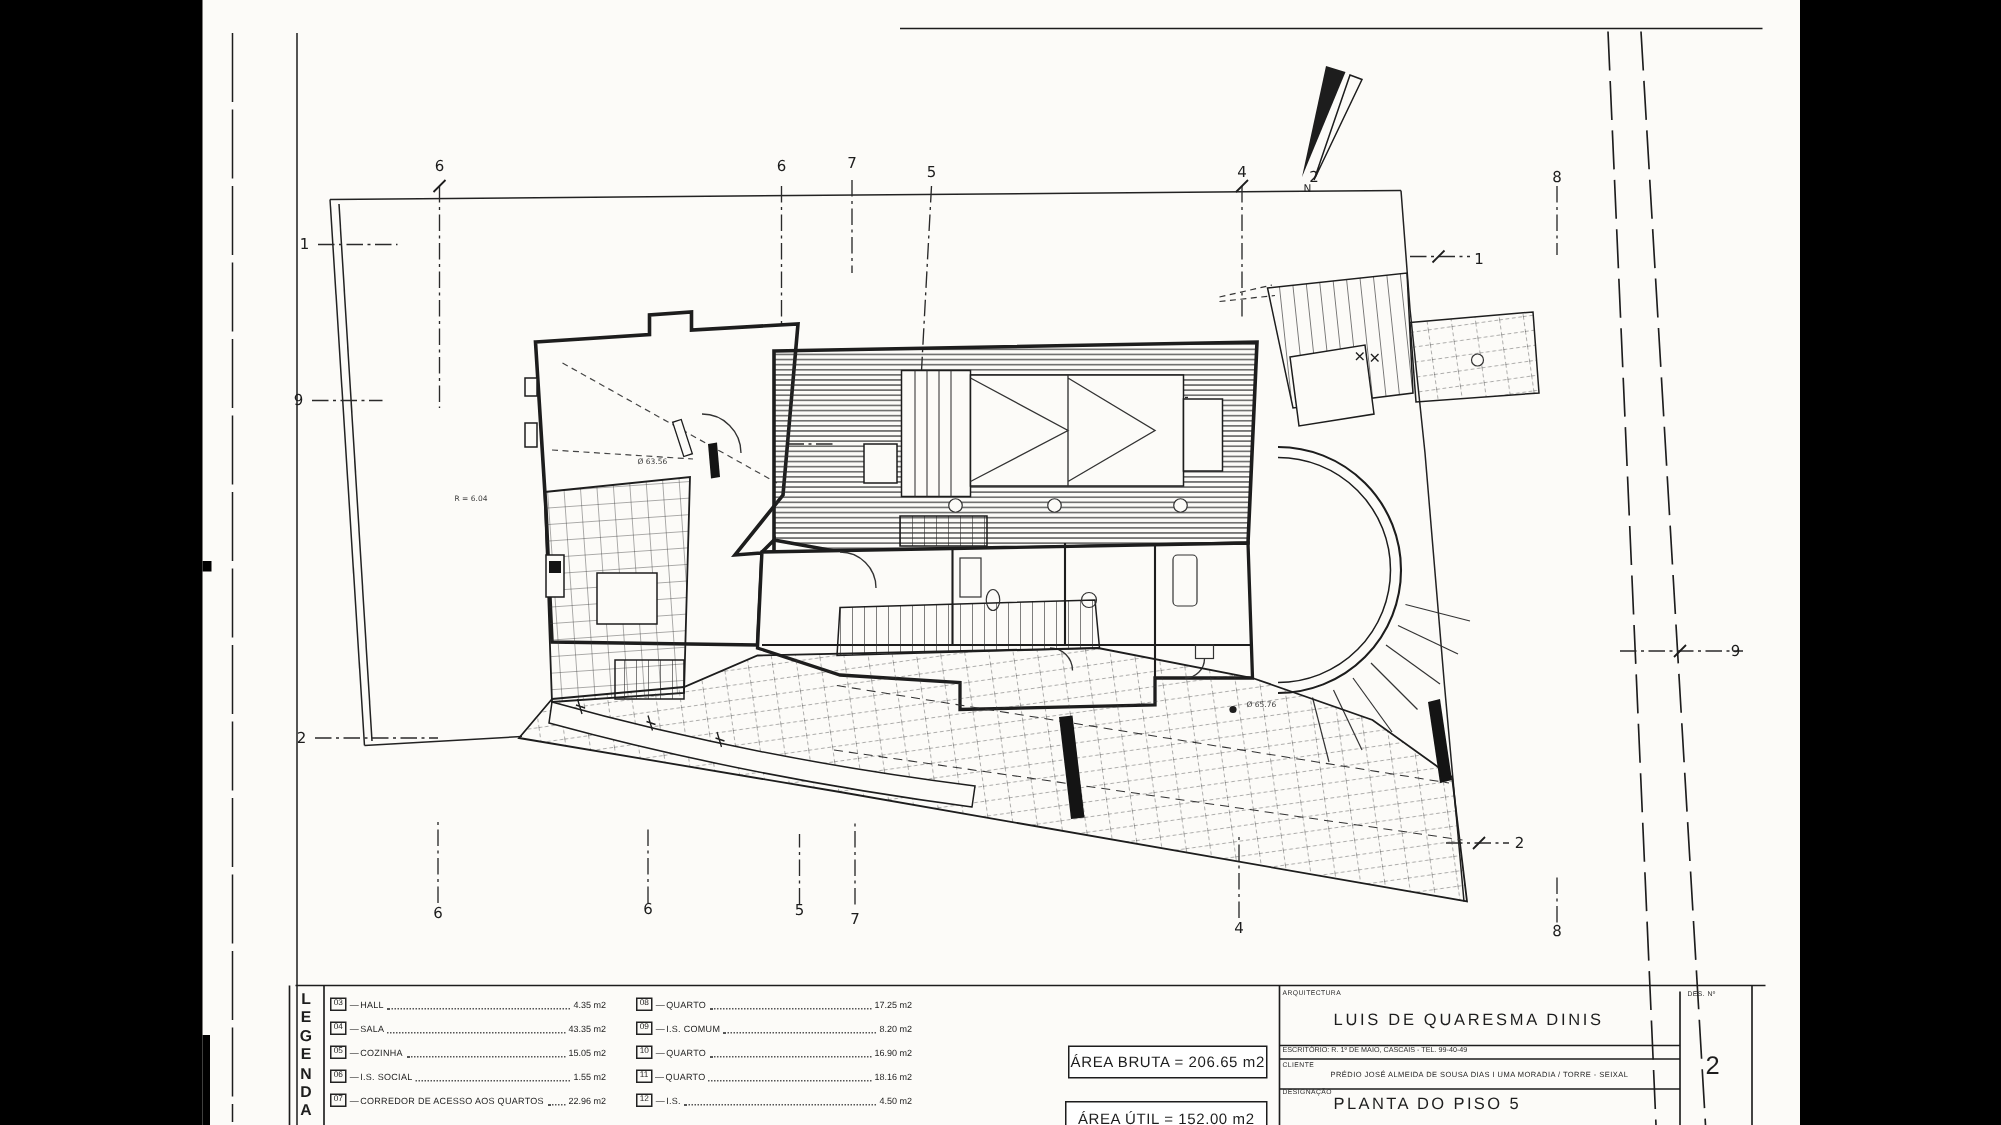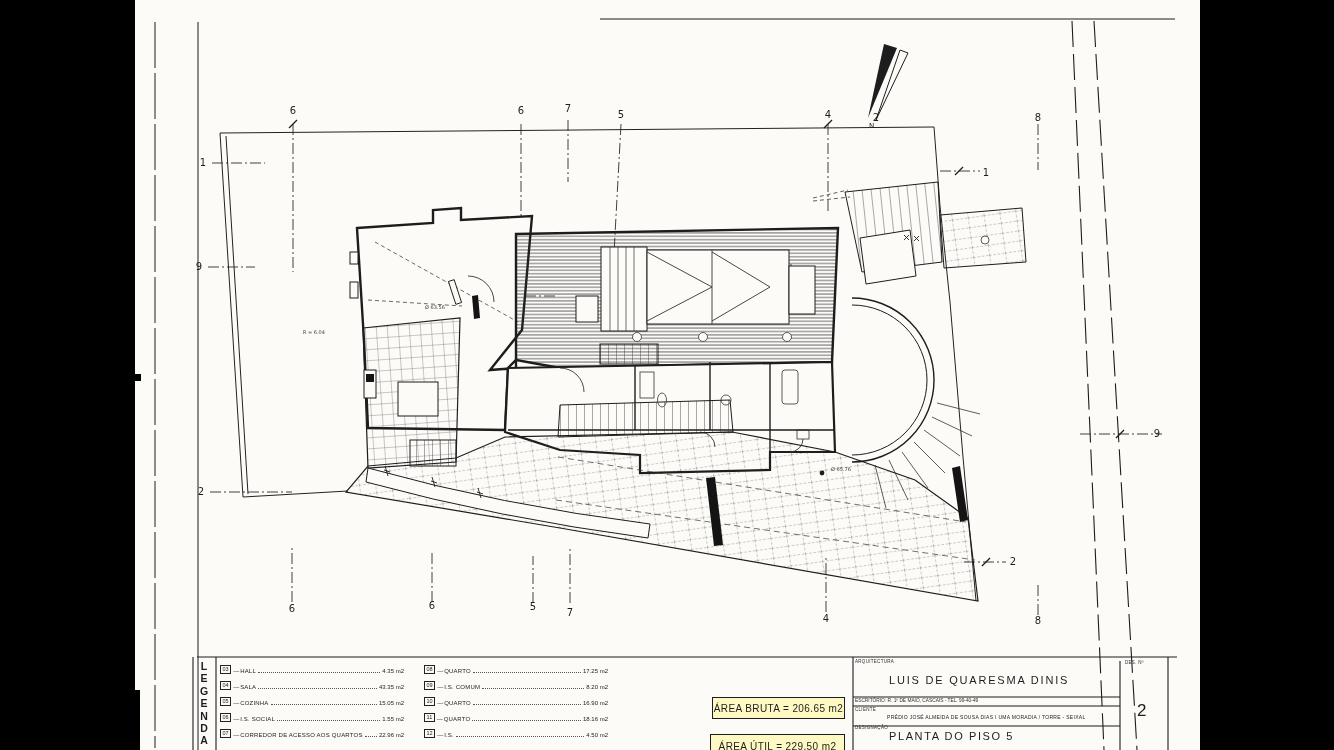--- a/index.html
+++ b/index.html
@@ -20,21 +20,21 @@
   #legend-col-left{left:220px;width:184px;}
   #legend-col-right{left:424px;width:184px;}
   .lg-row{display:flex;align-items:flex-end;font-size:6px;height:11px;margin-bottom:5px;white-space:nowrap;}
   .lg-code{border:1px solid #222;padding:0 1.5px;font-size:5.5px;line-height:7px;margin-right:2px;}
   .lg-dash{margin-right:1px;}
   .lg-name{letter-spacing:0.2px;}
   .lg-lead{flex:1;border-bottom:1px dotted #555;margin:0 2px 1px 2px;min-width:4px;}
   .lg-val{}
 
   
-  .area-box{position:absolute;border:1.3px solid #1d1d1d;background:#fef9c3;
+  .area-box{position:absolute;border:1.3px solid #1d1d1d;background:#ffffff;
     display:flex;align-items:center;justify-content:center;font-size:10px;
     letter-spacing:0.4px;white-space:nowrap;}
   #area-bruta{left:712px;top:697px;width:131px;height:20px;}
   #area-util{left:710px;top:734px;width:133px;height:22px;}
 
   
   #titleblock{position:absolute;left:853px;top:657px;width:359px;height:93px;padding-left:48px;}
   .tb-label{position:absolute;font-size:4.5px;letter-spacing:0.3px;color:#2e2e2e;}
   #tb-arch{position:absolute;left:36px;top:17px;font-size:11px;letter-spacing:1.8px;white-space:nowrap;}
   #tb-office{position:absolute;left:2px;top:41px;font-size:4.8px;white-space:nowrap;color:#2e2e2e;}
@@ -322,21 +322,21 @@
       <span class="lg-name">I.S.</span>
       <span class="lg-lead"></span>
       <span class="lg-val">4.50 m2</span>
     </div>
   </div>
 
 <div id="area-bruta" class="area-box">
   <span>ÁREA BRUTA = 206.65 m2</span>
 </div>
 <div id="area-util" class="area-box">
-  <span>ÁREA ÚTIL = 229.50 m2</span>
+  <span>ÁREA ÚTIL = 152.00 m2</span>
 </div>
 
 <div id="titleblock">
   <span class="tb-label" style="left:2px;top:2px;">ARQUITECTURA</span>
   <span id="tb-arch">LUIS DE QUARESMA DINIS</span>
   <span id="tb-office">ESCRITÓRIO: R. 1º DE MAIO, CASCAIS - TEL. 99-40-49</span>
   <span class="tb-label" style="left:2px;top:50px;">CLIENTE</span>
   <span id="tb-client">PRÉDIO JOSÉ ALMEIDA DE SOUSA DIAS I UMA MORADIA / TORRE - SEIXAL</span>
   <span class="tb-label" style="left:2px;top:68px;">DESIGNAÇÃO</span>
   <span id="tb-desig">PLANTA DO PISO 5</span>

